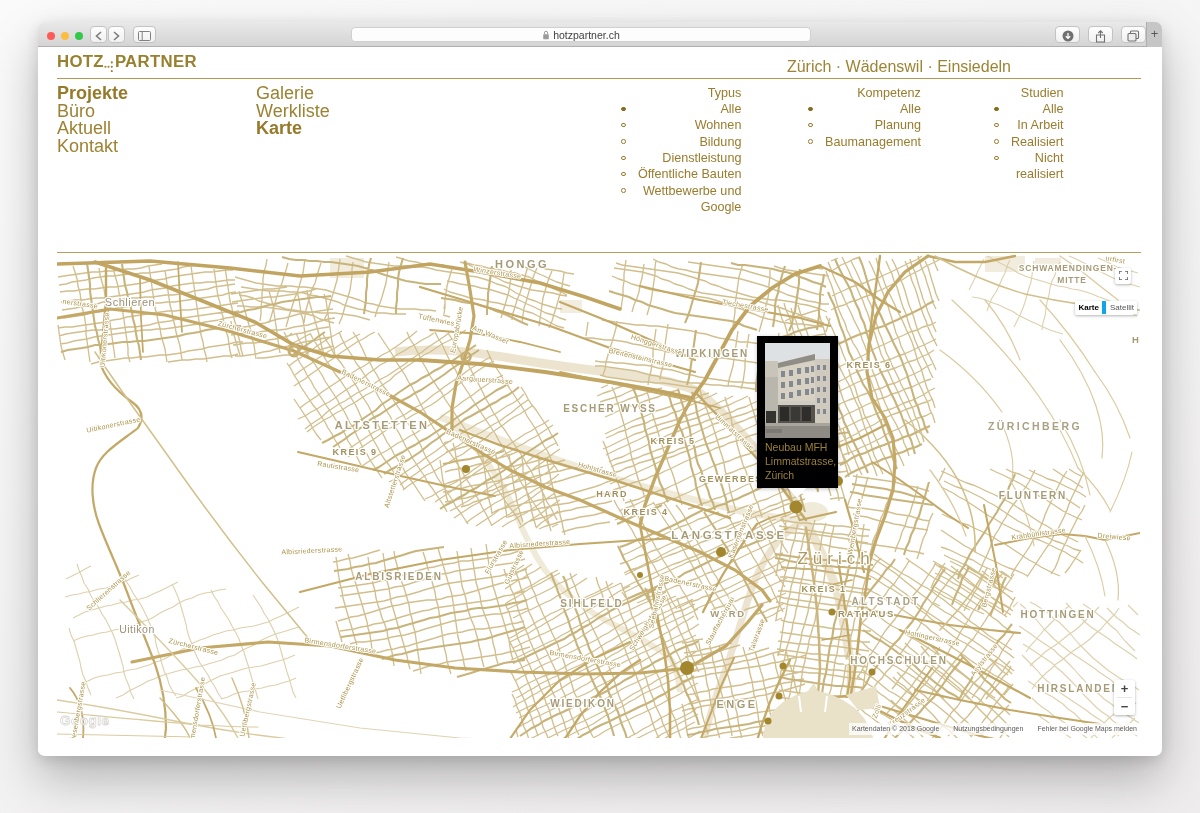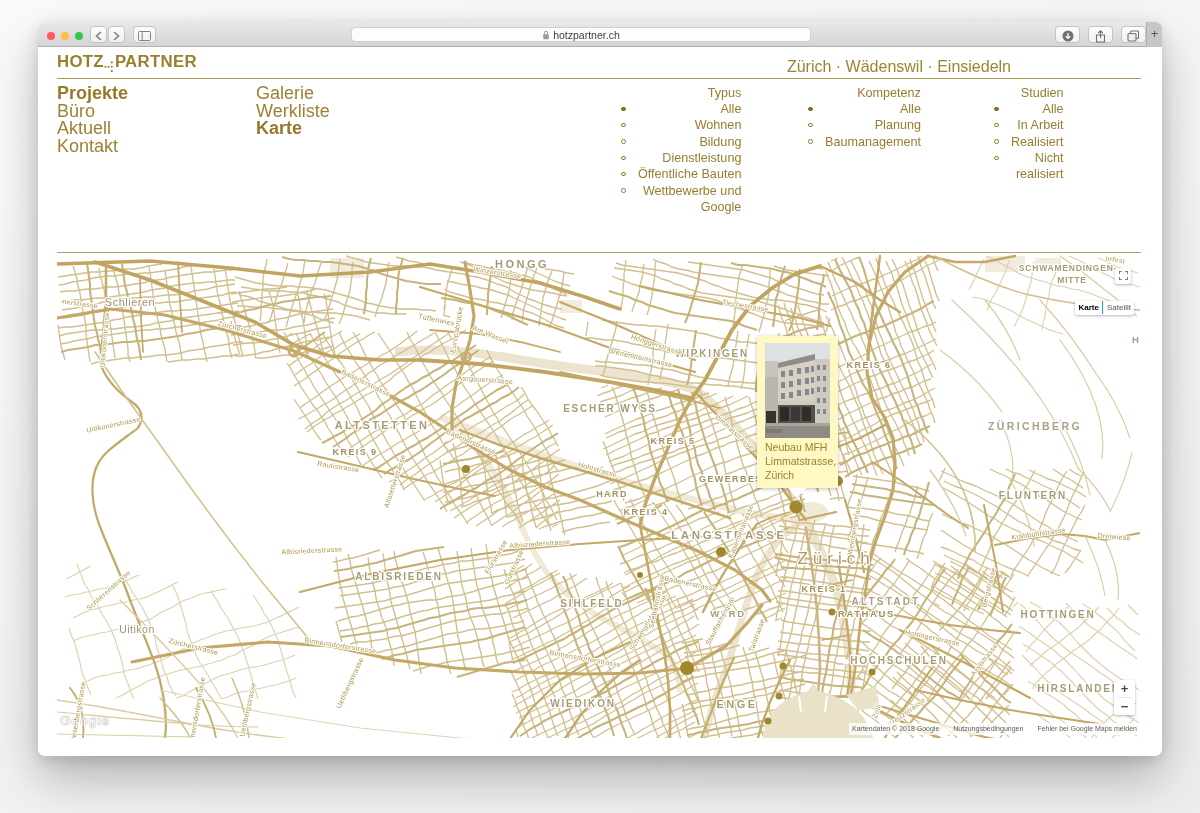--- a/index.html
+++ b/index.html
@@ -38,36 +38,36 @@
 .rule { position:absolute; left:19px; top:30px; width:1084px; height:1px; background:#ae9950; }
 .nav { position:absolute; font-size:18px; color:#9d8233; line-height:17.7px; }
 .nav b { color:#97792a; }
 .filters { position:absolute; font-size:12.6px; color:#9a7c2e;text-align:right; }
 .filters .hd { line-height:16px; margin-bottom:0; }
 .fitem { position:relative; padding-left:17px; line-height:16.35px; }
 .fitem .rad { position:absolute; left:0; top:5.5px; width:4.5px; height:4.5px; border-radius:50%;
   border:1.6px solid #9a7c2e; background:#fff; }
 .fitem .rad.f { background:#8a6e1f; border-color:#8a6e1f; }
 .map { position:absolute; left:19px; top:205px; width:1083px; height:485px; overflow:hidden; }
-.popup { position:absolute; left:700px; top:83px; width:81px; height:152px; background:#fef9c3;
+.popup { position:absolute; left:700px; top:83px; width:81px; height:152px; background:#000000;
   box-shadow:0 1px 4px rgba(0,0,0,.25); }
 .photo { position:absolute; left:8px; top:7px; width:65px; height:95px; }
 .ptxt { position:absolute; left:8px; top:104px; width:70px; font-size:10.5px; line-height:14px;
   color:#9b8033; }
 .ptail { position:absolute; left:31px; top:152px; width:0; height:0;
   border-left:9px solid transparent; border-right:9px solid transparent; border-top:10px solid #fff; }
 .fsbtn { position:absolute; left:1058px; top:15px; width:16px; height:16px; background:#fff;
   border-radius:2px; box-shadow:0 1px 3px rgba(0,0,0,.3); text-align:center; line-height:14px; }
 .fsbtn svg { margin-top:3px; }
 .mapbtns { position:absolute; left:1018px; top:48px; height:14px; box-shadow:0 1px 3px rgba(0,0,0,.3);
   border-radius:2px; overflow:hidden; }
 .mb { display:inline-block; height:13px; padding:0 3.5px; background:#fff; font-size:8px;
   line-height:13px; vertical-align:top; }
 .mb1 { color:#000; font-weight:bold; }
-.mb2 { color:#565656; border-left:1px solid #0ea5e9; }
+.mb2 { color:#565656; border-left:4px solid #0ea5e9; }
 .zoomctl { position:absolute; left:1057px; top:427px; width:21px; height:35px; background:#fff;
   border-radius:2px; box-shadow:0 1px 3px rgba(0,0,0,.3); text-align:center; }
 .zc { height:17px; line-height:17px; font-size:13px; color:#454545; font-weight:bold; }
 .zline { height:1px; margin:0 3px; background:#e6e6e6; }
 .attrib { position:absolute; right:0; bottom:3px; height:12px; background:rgba(255,255,255,.75);
   font-size:7px; color:#5c5c5c; line-height:12px; padding:0 3px; }
 .asp { margin-left:14px; }
 </style></head>
 <body>
 <div class="window">

